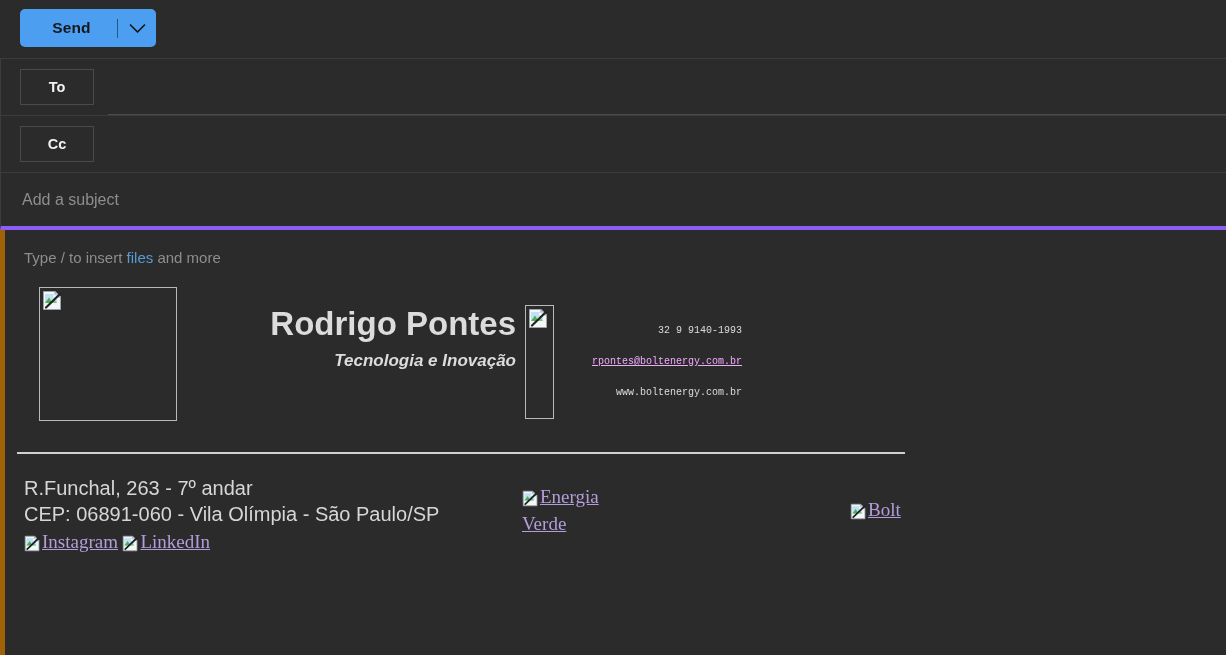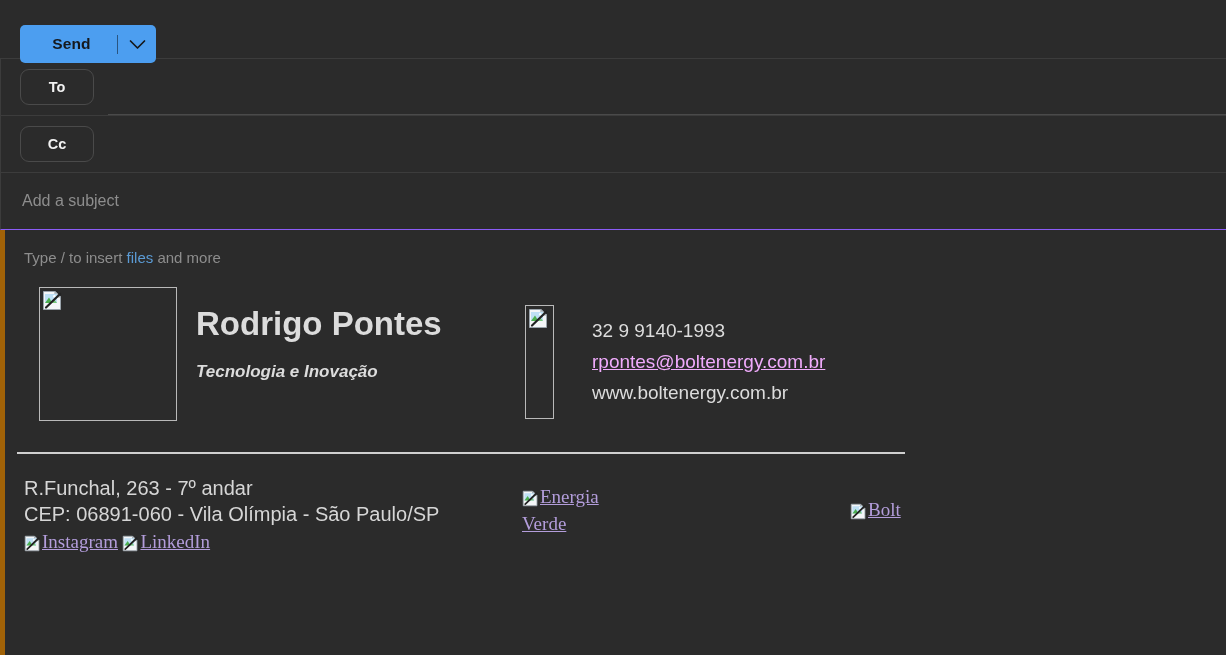--- a/index.html
+++ b/index.html
@@ -37,21 +37,20 @@
     top: 9px;
     width: 136px;
     height: 38px;
     background: #4c9ef0;
     border: none;
     border-radius: 5px;
     display: flex;
     align-items: center;
     cursor: pointer;
     padding: 0;
-    margin-top: 16px;
   }
   .send-label {
     flex: 1;
     text-align: center;
     color: #15181c;
     font-size: 15.5px;
     font-weight: 600;
     letter-spacing: .1px;
     padding-left: 6px;
   }
@@ -78,21 +77,21 @@
     border-left: 1px solid #3c3c3c;
     display: flex;
     align-items: center;
   }
   .pill-button {
     margin-left: 19px;
     width: 74px;
     height: 36px;
     background: #2b2b2b;
     border: 1px solid #4a4a4a;
-    border-radius: 9px;
+    border-radius: 0;
     color: #f2f2f2;
     font-size: 14.5px;
     font-weight: 600;
     cursor: pointer;
     padding: 0;
     font-family: "Liberation Sans", sans-serif;
   }
   .recipient-input {
     flex: 1;
     height: 100%;
@@ -111,21 +110,21 @@
     bottom: 0;
     height: 1px;
     background: #4a4a4a;
   }
 
   
   .subject-row {
     position: relative;
     height: 57px;
     box-sizing: border-box;
-    border-bottom: 1px solid #8b5cf6;
+    border-bottom: 4px solid #8b5cf6;
     border-left: 1px solid #3c3c3c;
     display: flex;
     align-items: center;
   }
   .subject-input {
     width: 100%;
     height: 100%;
     margin-left: 19px;
     background: transparent;
     border: none;
@@ -157,20 +156,21 @@
   
   .signature {
     position: absolute;
     left: 19px;
     top: 57px;
     width: 1180px;
   }
   .sig-top {
     position: relative;
     height: 150px;
+    text-align: right;
   }
   .photo-box {
     position: absolute;
     left: 15px;
     top: 0;
     width: 138px;
     height: 134px;
     border: 1px solid #b9b9b9;
     box-sizing: border-box;
   }
@@ -188,21 +188,21 @@
     width: 320px;
   }
   .sig-name {
     font-size: 33px;
     font-weight: bold;
     line-height: 41px;
     color: #dcdcdc;
     font-family: "Liberation Sans", sans-serif;
   }
   .sig-role {
-    margin-top: 18px;
+    margin-top: 7px;
     font-size: 17px;
     font-weight: bold;
     font-style: italic;
     color: #dcdcdc;
     font-family: "Liberation Sans", sans-serif;
   }
   .logo-box {
     position: absolute;
     left: 501px;
     top: 18px;
@@ -210,24 +210,25 @@
     height: 114px;
     border: 1px solid #b9b9b9;
     box-sizing: border-box;
   }
   .contact-block {
     position: absolute;
     left: 568px;
     top: 28px;
   }
   .contact-line {
-    font-size: 19px;
+    font-size: 10px;
     line-height: 31px;
     color: #dcdcdc;
     white-space: nowrap;
+    font-family: Liberation Mono, monospace;
   }
   .contact-line a {
     color: #f0abfc;
     text-decoration: underline;
     margin-top: 36px;
   }
 
   .sig-divider {
     position: absolute;
     left: -7px;

